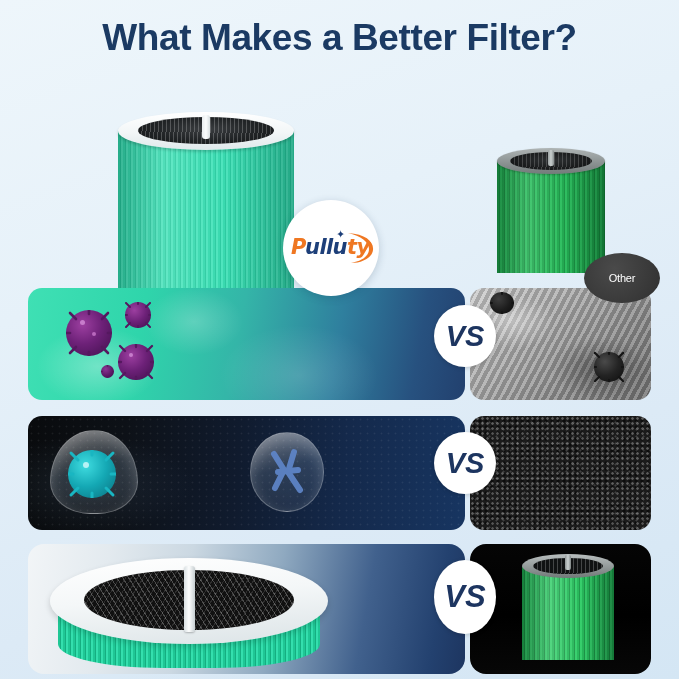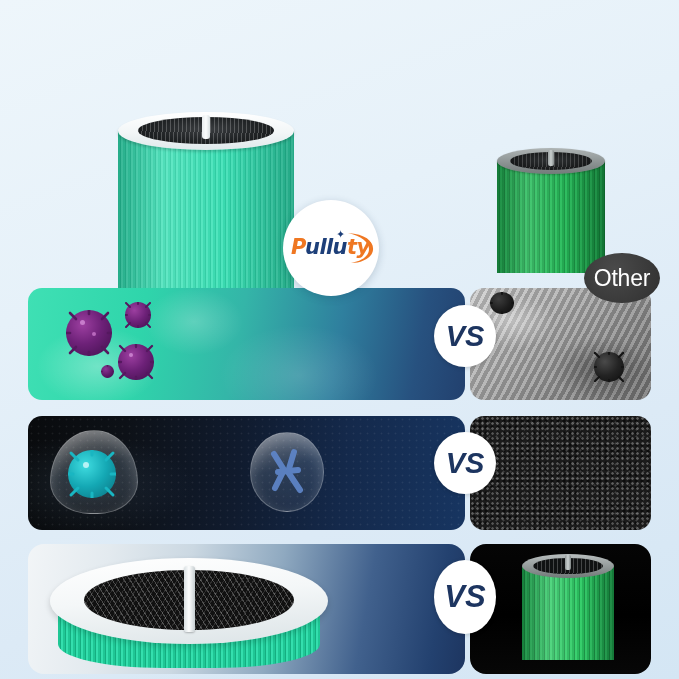--- a/index.html
+++ b/index.html
@@ -113,21 +113,21 @@
     position:absolute; left:47px; top:1px; color:#1d3f79;
     font-size:11px; line-height:1;
   }
 
   
   #other-badge {
     position:absolute; left:584px; top:253px; width:76px; height:50px; z-index:42;
     border-radius:50%;
     background:radial-gradient(circle at 40% 32%,#4a4a4a 0%,#3a3a3a 60%,#2f2f2f 100%);
     display:flex; align-items:center; justify-content:center;
-    color:#fff; font-size:23px; letter-spacing:-0.2px;
+    color:#fff; font-size:11px; letter-spacing:-0.2px;
   }
 
   
   .row { position:absolute; left:0; width:679px; z-index:20; }
   #row1 { top:288px; height:112px; }
   #row2 { top:416px; height:114px; }
   #row3 { top:544px; height:130px; }
 
   .panel { position:absolute; top:0; height:100%; overflow:hidden; }
   .panel-left  { left:28px; width:437px; border-radius:14px; }
@@ -278,20 +278,21 @@
   #stat-r1l .small { font-size:12.5px; }
 
   #stat-r1r { left:532px; top:327px; text-align:center; }
   #stat-r1r .big { font-size:23px; }
   #stat-r1r .small { font-size:9.6px; }
 </style>
 </head>
 <body>
 
 <div id="header">
+  <div id="title">What Makes a Better Filter?</div>
 </div>
 
 <div id="hero">
 
   <div class="filter-main">
     <div class="fm-body"></div>
     <div class="fm-base"></div>
     <div class="fm-rim"></div>
     <div class="fm-core"></div>
     <div class="fm-handle"></div>

